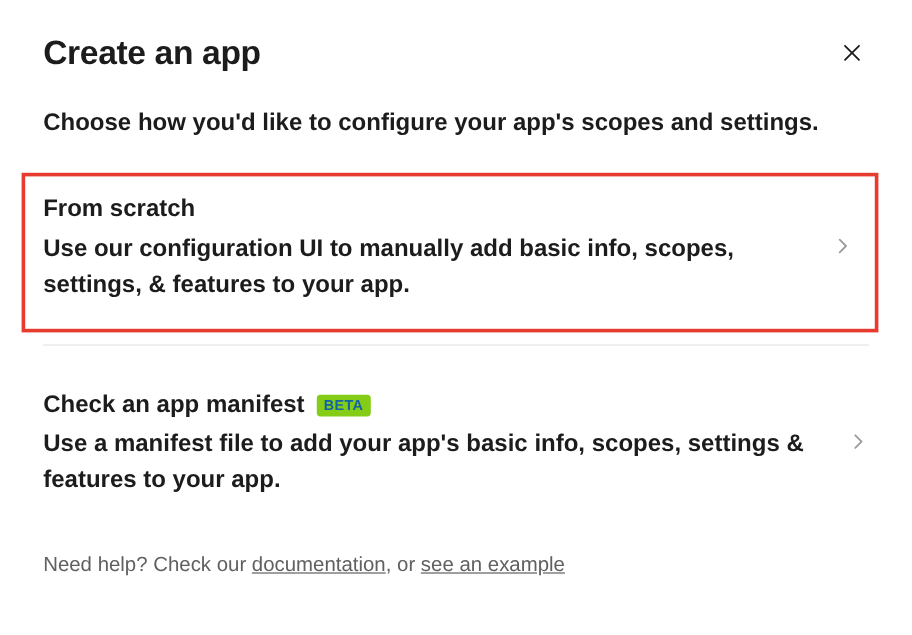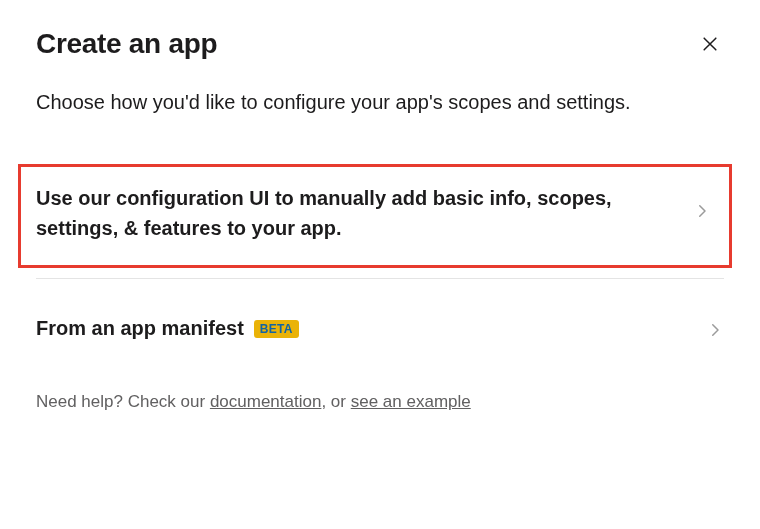--- a/index.html
+++ b/index.html
@@ -39,22 +39,22 @@
     }
     .close-btn svg {
       width: 20px;
       height: 20px;
       stroke: #1d1c1d;
       stroke-width: 1.8;
     }
     .subtitle {
       font-size: 20px;
       color: #1d1c1d;
-      font-weight: 400;
-      margin-bottom: 48px;
+      font-weight: 700;
+      margin-bottom: 28px;
       line-height: 1.4;
     }
     .options {
       width: 100%;
     }
     .option {
       display: flex;
       justify-content: space-between;
       align-items: center;
       padding: 16px 0 22px 0;
@@ -79,21 +79,21 @@
       gap: 10px;
       margin-bottom: 6px;
     }
     .option-title {
       font-size: 20px;
       font-weight: 700;
       color: #1d1c1d;
     }
     .badge {
       display: inline-block;
-      background: #eab308;
+      background: #84cc16;
       color: #1264a3;
       font-size: 12px;
       font-weight: 700;
       padding: 2px 6px;
       border-radius: 3px;
       letter-spacing: 0.3px;
     }
     .option-desc {
       font-size: 20px;
       color: #1d1c1d;
@@ -138,37 +138,41 @@
       </svg>
     </button>
   </div>
 
   <p class="subtitle">Choose how you'd like to configure your app's scopes and settings.</p>
 
   <div class="options">
 
     <div class="option option-highlighted">
       <div class="option-content">
+        <div class="option-title-row">
+          <span class="option-title">From scratch</span>
+        </div>
         <p class="option-desc">Use our configuration UI to manually add basic info, scopes, settings, &amp; features to your app.</p>
       </div>
       <div class="chevron">
         <svg viewBox="0 0 24 24">
             <path d="M9 5 L16 12 L9 19" stroke-linecap="round" stroke-linejoin="round"></path>
           </svg>
       </div>
     </div>
 
     <hr class="divider">
 
     <div class="option">
       <div class="option-content">
         <div class="option-title-row">
-          <span class="option-title">From an app manifest</span>
+          <span class="option-title">Check an app manifest</span>
           <span class="badge">BETA</span>
         </div>
+        <p class="option-desc">Use a manifest file to add your app's basic info, scopes, settings &amp; features to your app.</p>
       </div>
       <div class="chevron">
         <svg viewBox="0 0 24 24">
             <path d="M9 5 L16 12 L9 19" stroke-linecap="round" stroke-linejoin="round"></path>
           </svg>
       </div>
     </div>
 
     <p class="help-text">
       <span>Need help? Check our </span><a>documentation</a><span>, or </span><a>see an example</a>

